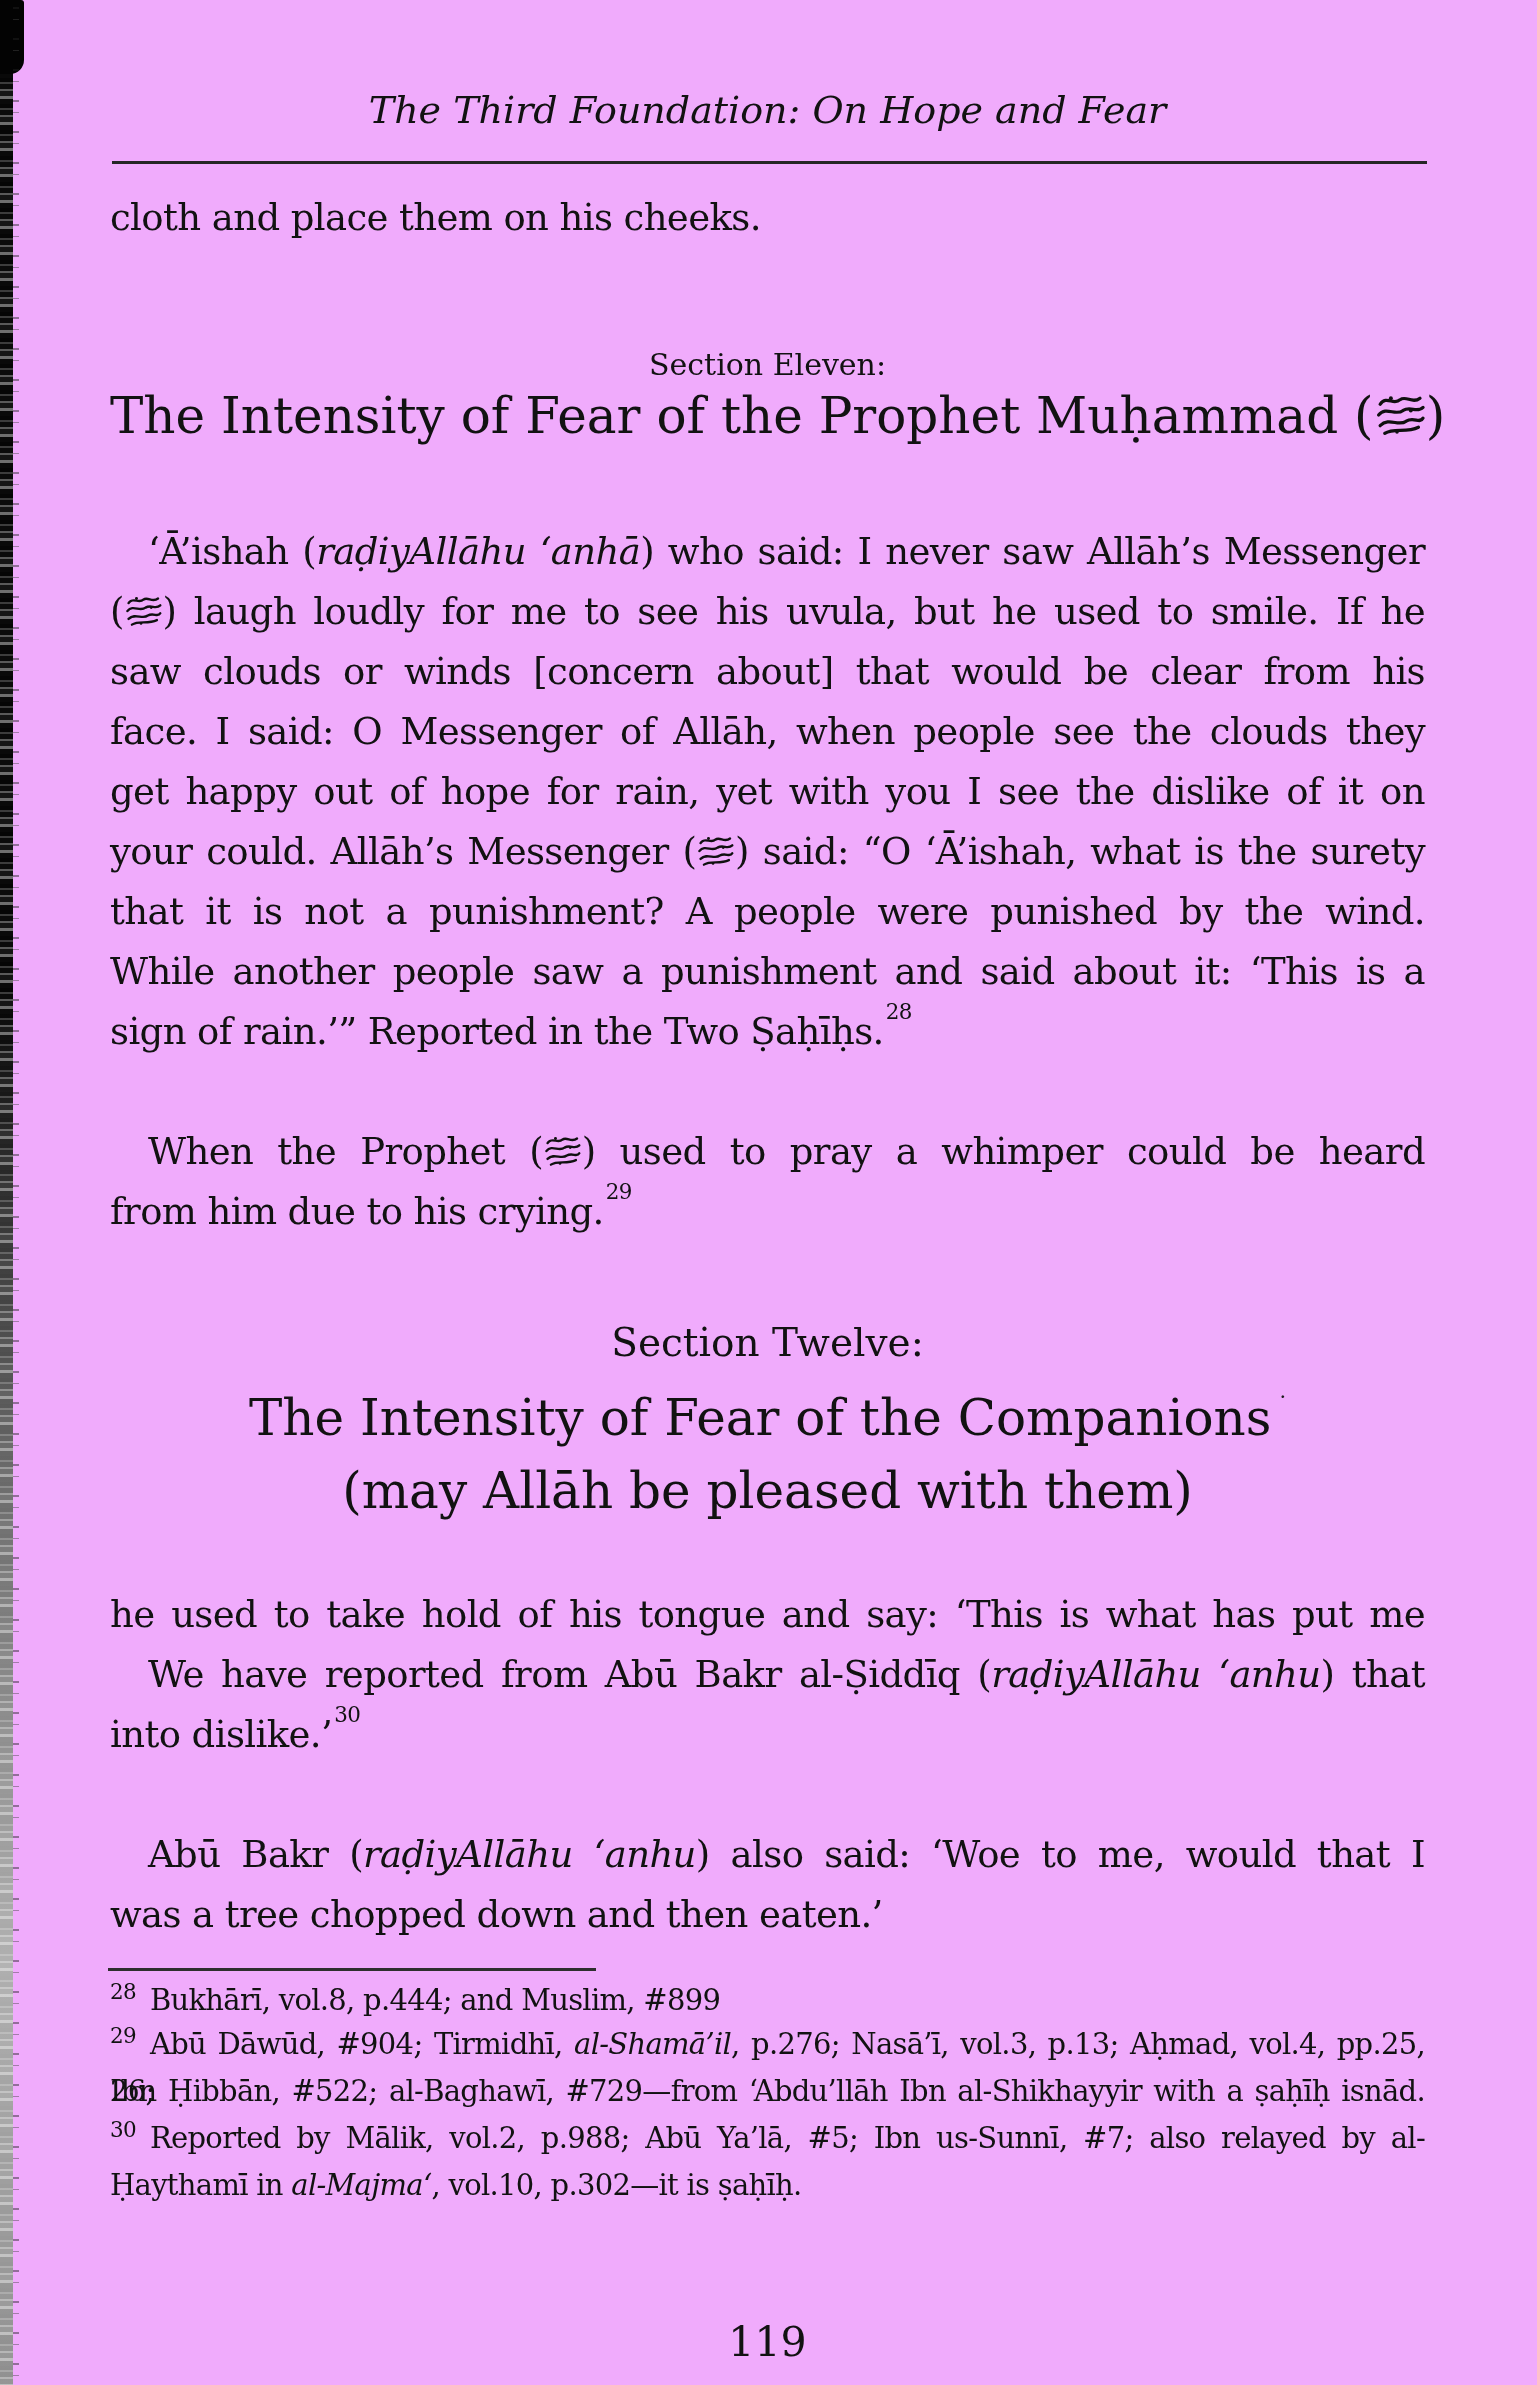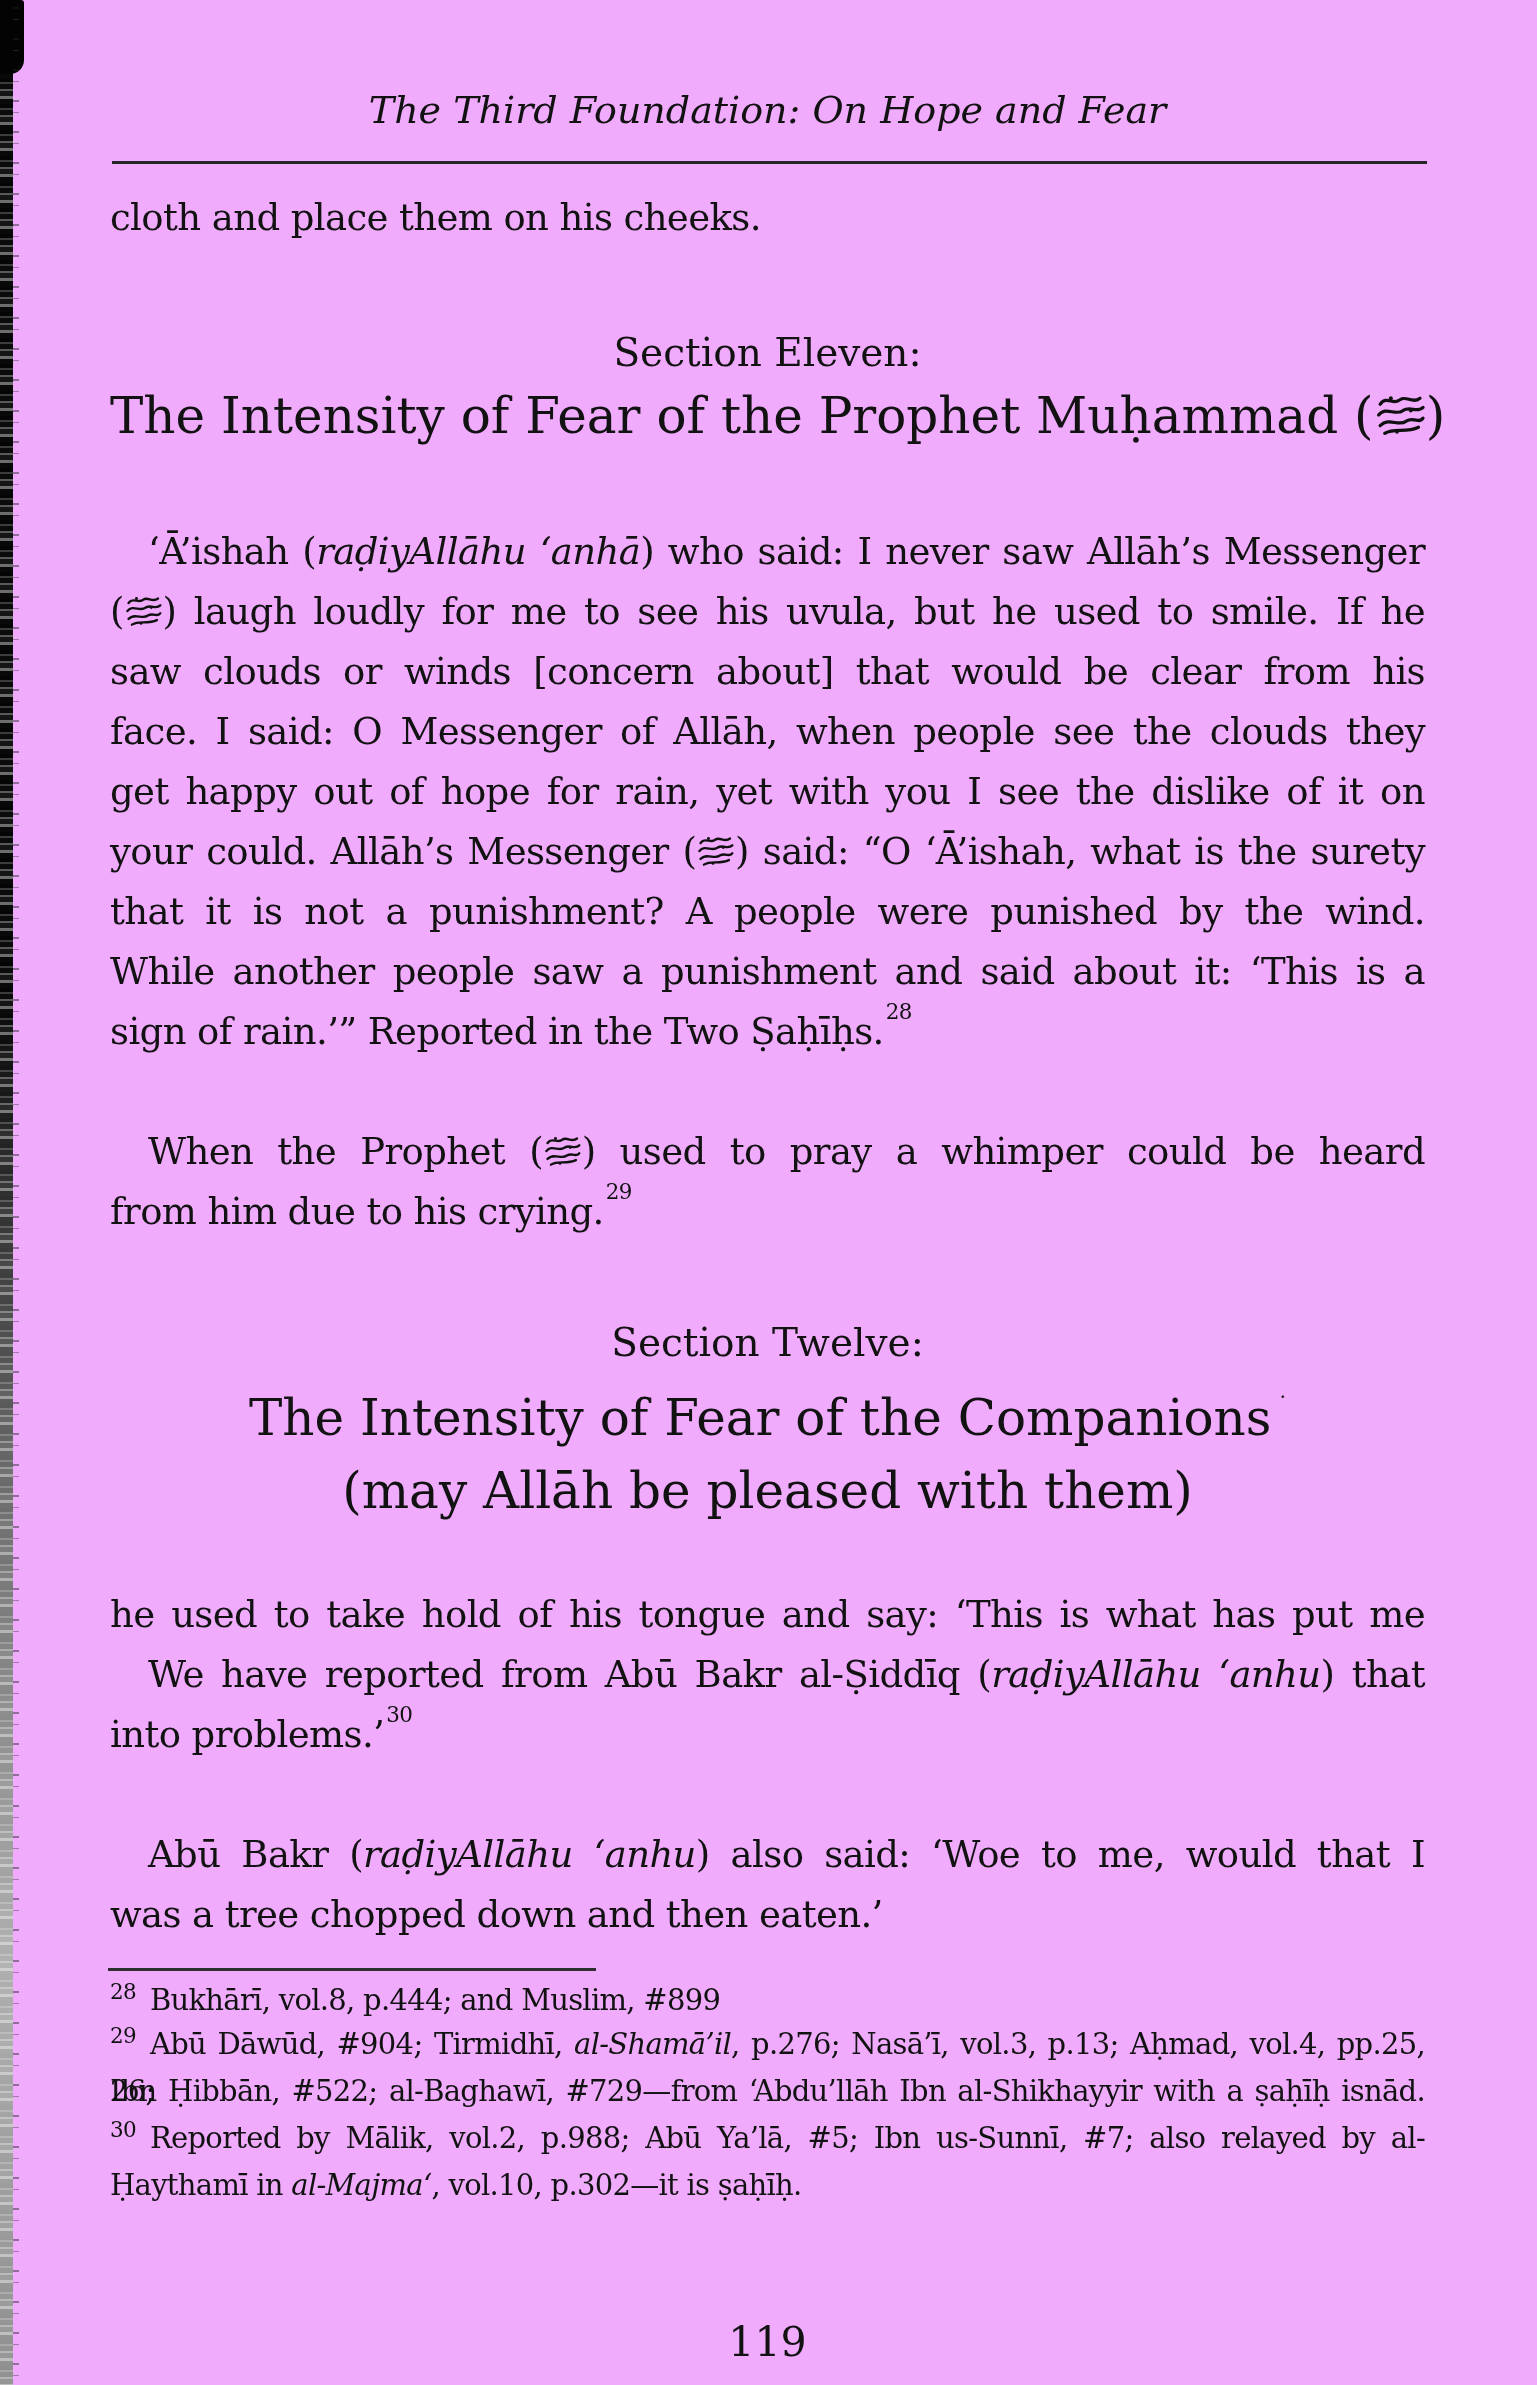--- a/index.html
+++ b/index.html
@@ -34,21 +34,21 @@
   .blk{position:absolute;left:110px;width:1315px;}
   .center{text-align:center;}
   .line{text-align:left;}
   .j{text-align:justify;text-align-last:justify;}
   .ind{text-indent:38px;}
   .it{font-style:italic;}
 
   #running-header{top:86px;font-style:italic;font-size:38px;line-height:48px;}
   #header-rule{top:161px;left:112px;width:1315px;height:3px;background:#262626;}
   #intro{top:192px;font-size:37px;letter-spacing:-0.6px;line-height:52px;}
-  #s11-label{top:328px;font-size:39px;line-height:50px;}
+  #s11-label{top:340px;font-size:30px;line-height:50px;}
   #s11-title{top:384px;font-size:50px;line-height:64px;}
   #s11-title .line, #s12-title .line{text-align:center;white-space:nowrap;}
   .bodytext{font-size:37px;letter-spacing:-0.6px;line-height:60px;}
   .bodytext .line{height:60px;}
   #para1{top:522px;}
   #para2{top:1122px;}
   #s12-label{top:1318px;font-size:39px;line-height:50px;}
   #s12-title{top:1382px;font-size:50px;line-height:73px;}
   #para3{top:1585px;}
   #para4{top:1825px;}
@@ -154,21 +154,21 @@
   <div class="blk center" id="s12-label">Section Twelve:</div>
 
   <div class="blk center" id="s12-title">
       <div class="line"><span>The Intensity of Fear of the Companions</span><span class="mark">·</span></div>
       <div class="line"><span>(may Allāh be pleased with them)</span></div>
     </div>
 
   <div class="blk bodytext" id="para3">
       <div class="line j"><span>he used to take hold of his tongue and say: ‘This is what has put me</span></div>
       <div class="line j ind"><span>We have reported from Abū Bakr al-Ṣiddīq (</span><span class="it">raḍiyAllāhu ‘anhu</span><span>) that</span></div>
-      <div class="line"><span>into problems.’</span><sup class="ref">30</sup></div>
+      <div class="line"><span>into dislike.’</span><sup class="ref">30</sup></div>
     </div>
 
   <div class="blk bodytext" id="para4">
       <div class="line j ind"><span>Abū Bakr (</span><span class="it">raḍiyAllāhu ‘anhu</span><span>) also said: ‘Woe to me, would that I</span></div>
       <div class="line"><span>was a tree chopped down and then eaten.’</span></div>
     </div>
 
   <div id="fn-rule" style="position:absolute;"></div>
 
   <div class="blk fn" id="fn28">

